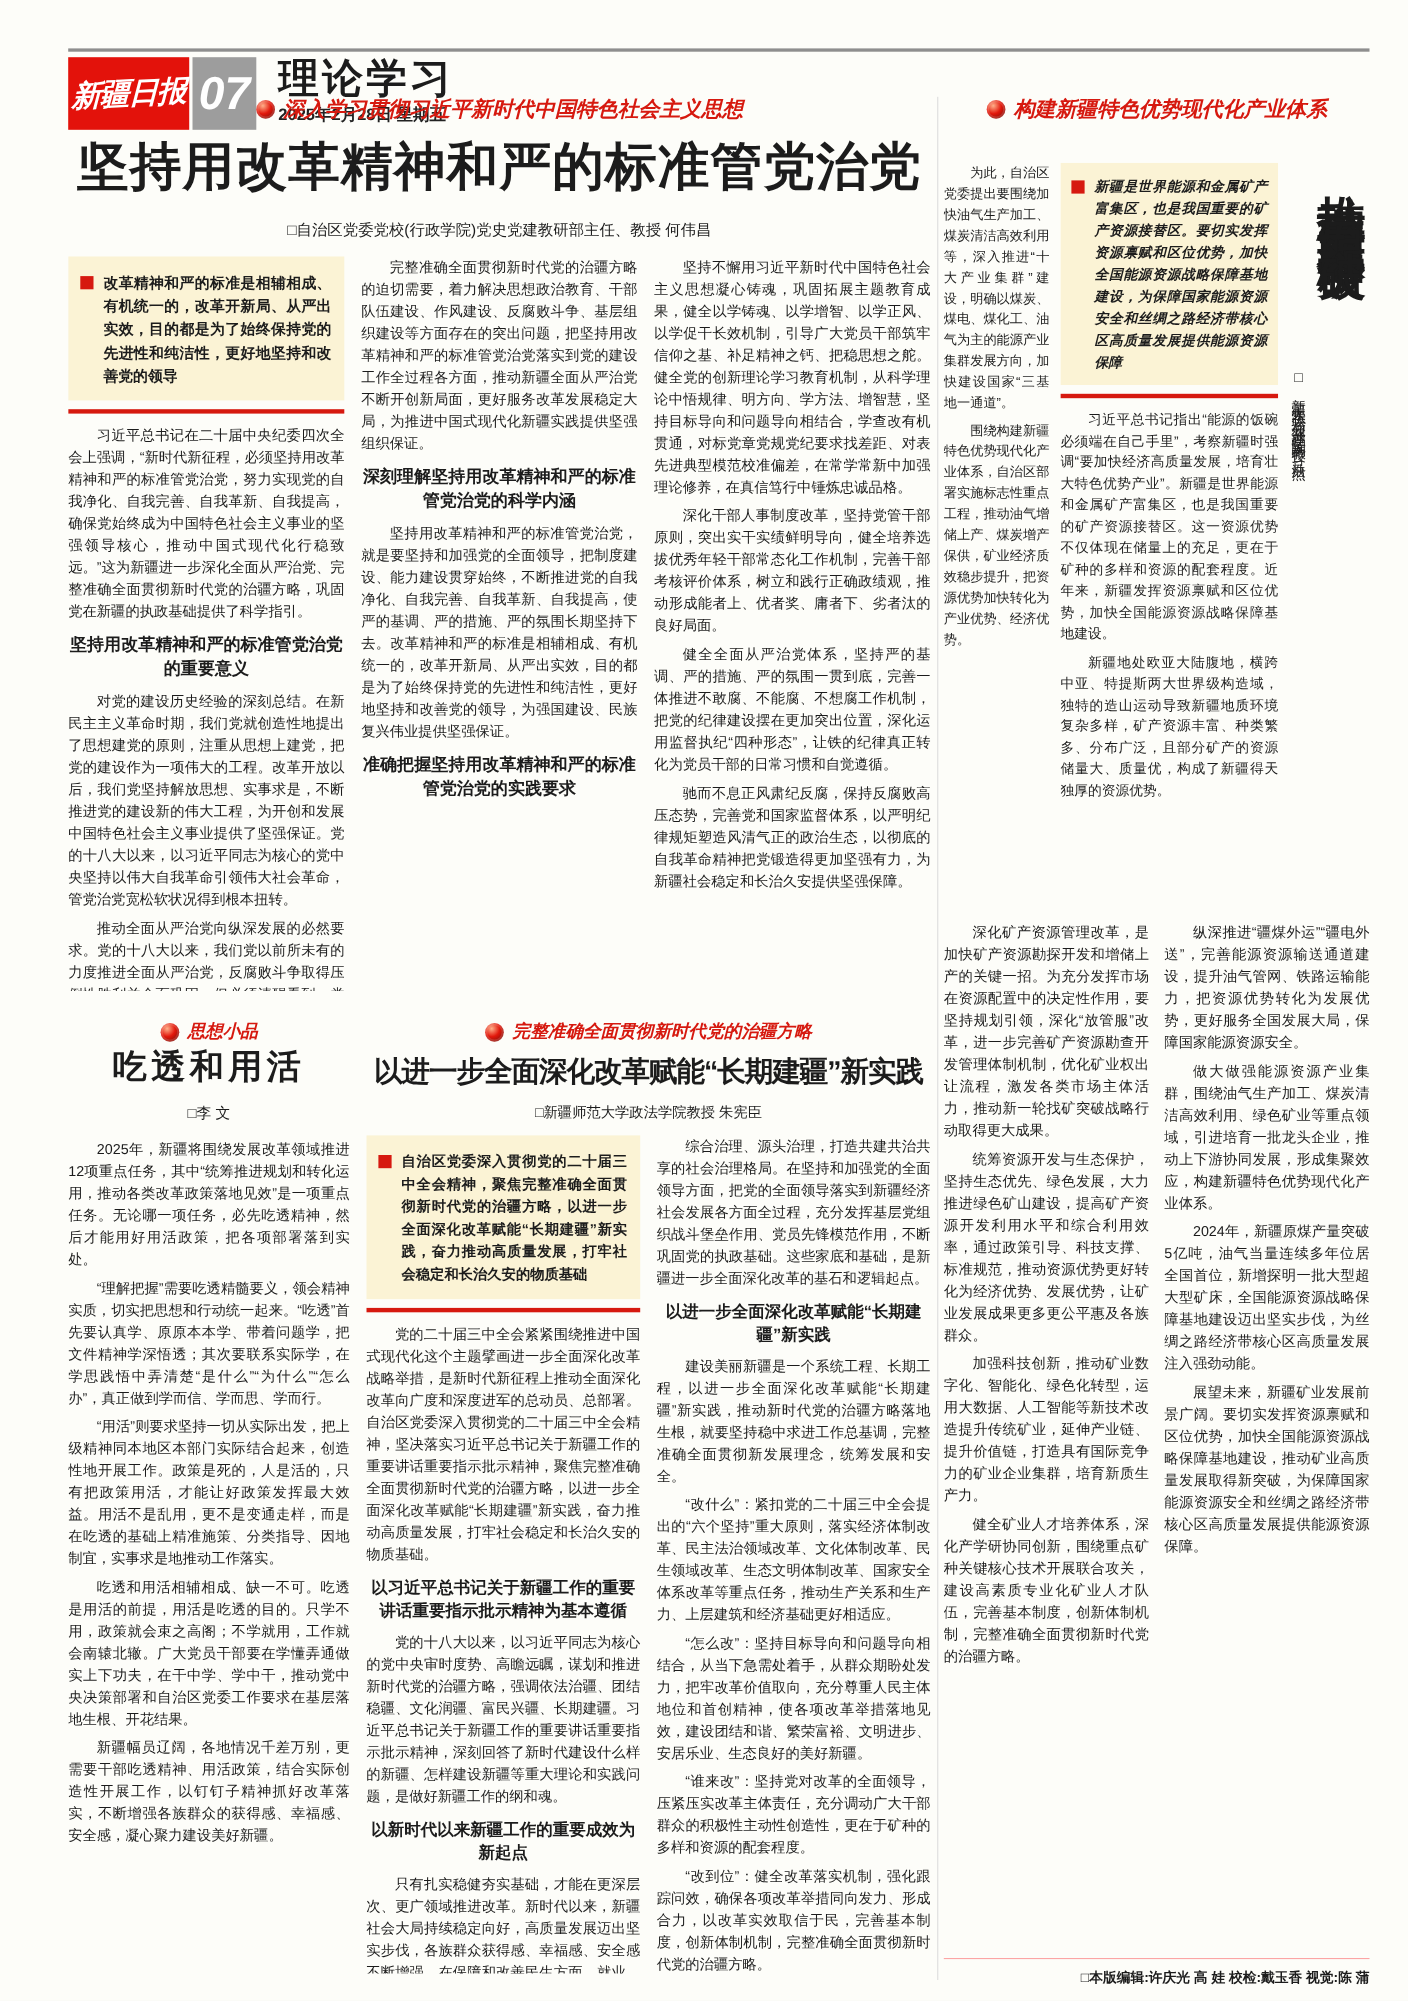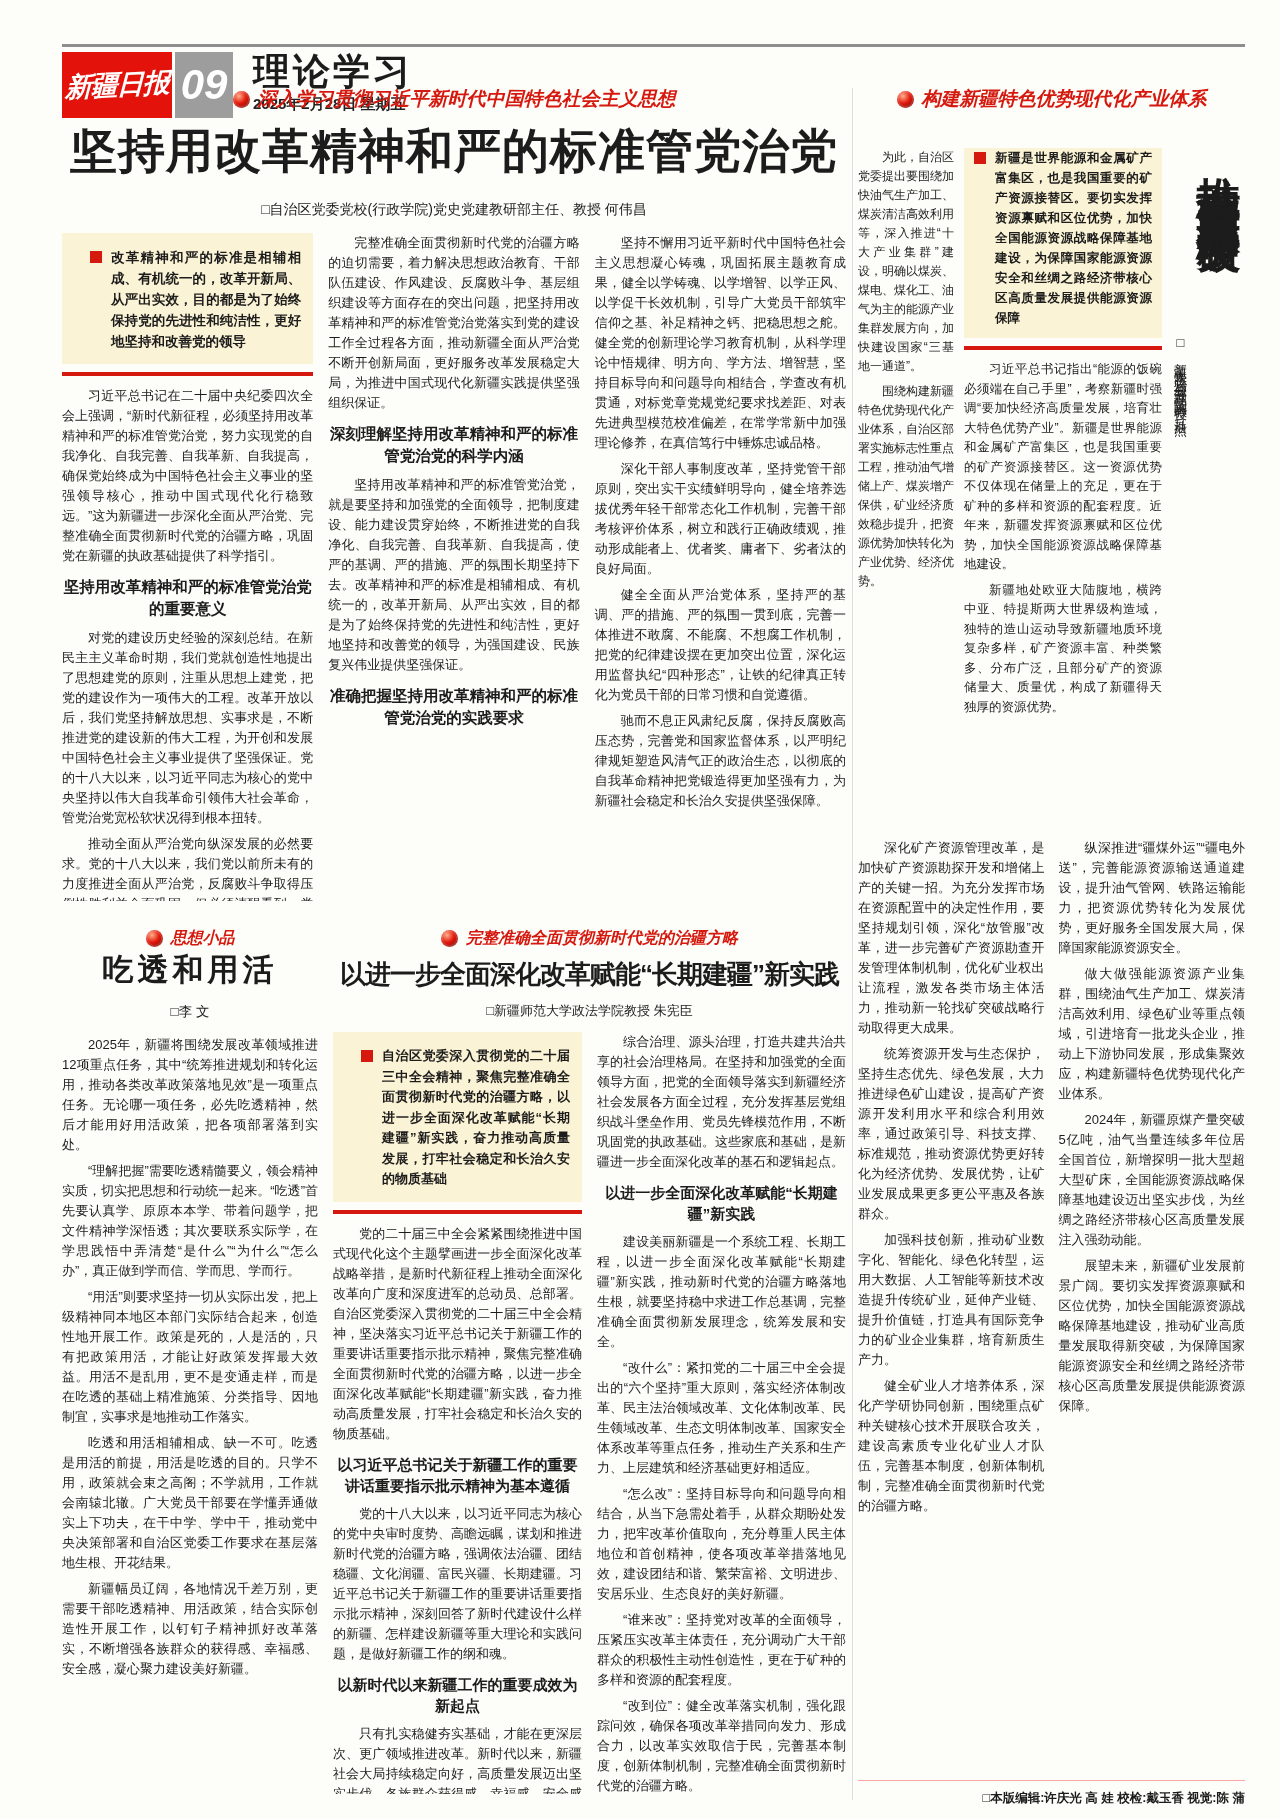--- a/index.html
+++ b/index.html
@@ -27,21 +27,21 @@
 
   
   .kicker{display:flex;justify-content:center;align-items:center;gap:8px;color:var(--red);
           font-weight:bold;font-style:italic;}
   .medal{width:17px;height:17px;border-radius:50%;flex:none;
          background:radial-gradient(circle at 35% 30%, #ffb08a 0%, #e2180c 45%, #5e0a04 100%);
          box-shadow:inset 0 0 0 2px rgba(255,255,255,.15);}
   .jtext{text-align:justify;}
   .jtext p{margin:0 0 6px;text-indent:2em;}
   .subhead{font-weight:bold;text-align:center;text-indent:0 !important;margin:10px 0 8px;}
-  .summary-box{background:var(--cream);padding:14px 12px 12px 28px;display:flex;gap:9px;
+  .summary-box{background:var(--cream);padding:14px 12px 12px 11px;display:flex;gap:9px;
                font-weight:bold;text-align:justify;}
   .red-sq{width:12px;height:12px;background:var(--red);flex:none;margin-top:4px;}
   .box-rule{height:4px;background:var(--red);margin:8px 0 10px 0;}
 
   
   .main-art{position:absolute;left:62px;top:86px;width:784px;}
   .main-art .kicker{font-size:19px;}
   .main-title{text-align:center;font-size:47px;font-weight:900;letter-spacing:1px;
               white-space:nowrap;margin-top:8px;}
   .main-byline{text-align:center;font-size:14px;margin-top:18px;}
@@ -52,21 +52,21 @@
 
   
   .v-divider{position:absolute;left:852px;top:88px;width:1px;height:1712px;background:#ddd;}
   .right-art{position:absolute;left:858px;top:86px;width:387px;}
   .right-art .kicker{font-size:19px;}
   .r-upper{position:relative;height:706px;margin-top:8px;}
   .r-strip{position:absolute;left:0;top:28px;width:96px;height:668px;overflow:hidden;
            font-size:12px;line-height:19px;}
   .r-boxcol{position:absolute;left:106px;top:28px;width:198px;height:668px;overflow:hidden;
             font-size:12.5px;line-height:19.5px;}
-  .r-boxcol .summary-box{font-size:12.5px;line-height:20px;padding:0 10px 10px 10px;}
+  .r-boxcol .summary-box{font-size:12.5px;line-height:20px;padding:12px 10px 10px 10px;font-style:italic;}
   .r-byline{position:absolute;left:313px;top:215px;height:470px;writing-mode:vertical-rl;
             font-size:13px;letter-spacing:3px;}
   .r-title{position:absolute;right:0;top:22px;height:680px;writing-mode:vertical-rl;
            font-size:44px;line-height:52px;font-weight:900;letter-spacing:4px;}
   .r-lower{display:flex;gap:14px;margin-top:12px;height:932px;overflow:hidden;}
   .r-lower .col{flex:1;font-size:13px;line-height:20px;}
   .footer-line{margin-top:10px;border-top:1px solid #fca5a5;padding-top:9px;
                font-size:12.5px;font-weight:bold;text-align:right;}
 
   
@@ -90,21 +90,21 @@
 </head>
 <body>
 
 <div class="page">
 
   <div class="top-rule"></div>
   <div class="masthead">
     <div class="paper-box">
         <span>新疆日报</span>
       </div>
-    <div class="page-box">09</div>
+    <div class="page-box">07</div>
     <div class="mh-text">
       <div class="section-name">理论学习</div>
       <div class="mh-date">2025年2月28日 星期五</div>
     </div>
   </div>
 
   <div class="main-art">
     <div class="kicker">
       <span class="medal"></span>
       <span>深入学习贯彻习近平新时代中国特色社会主义思想</span>

